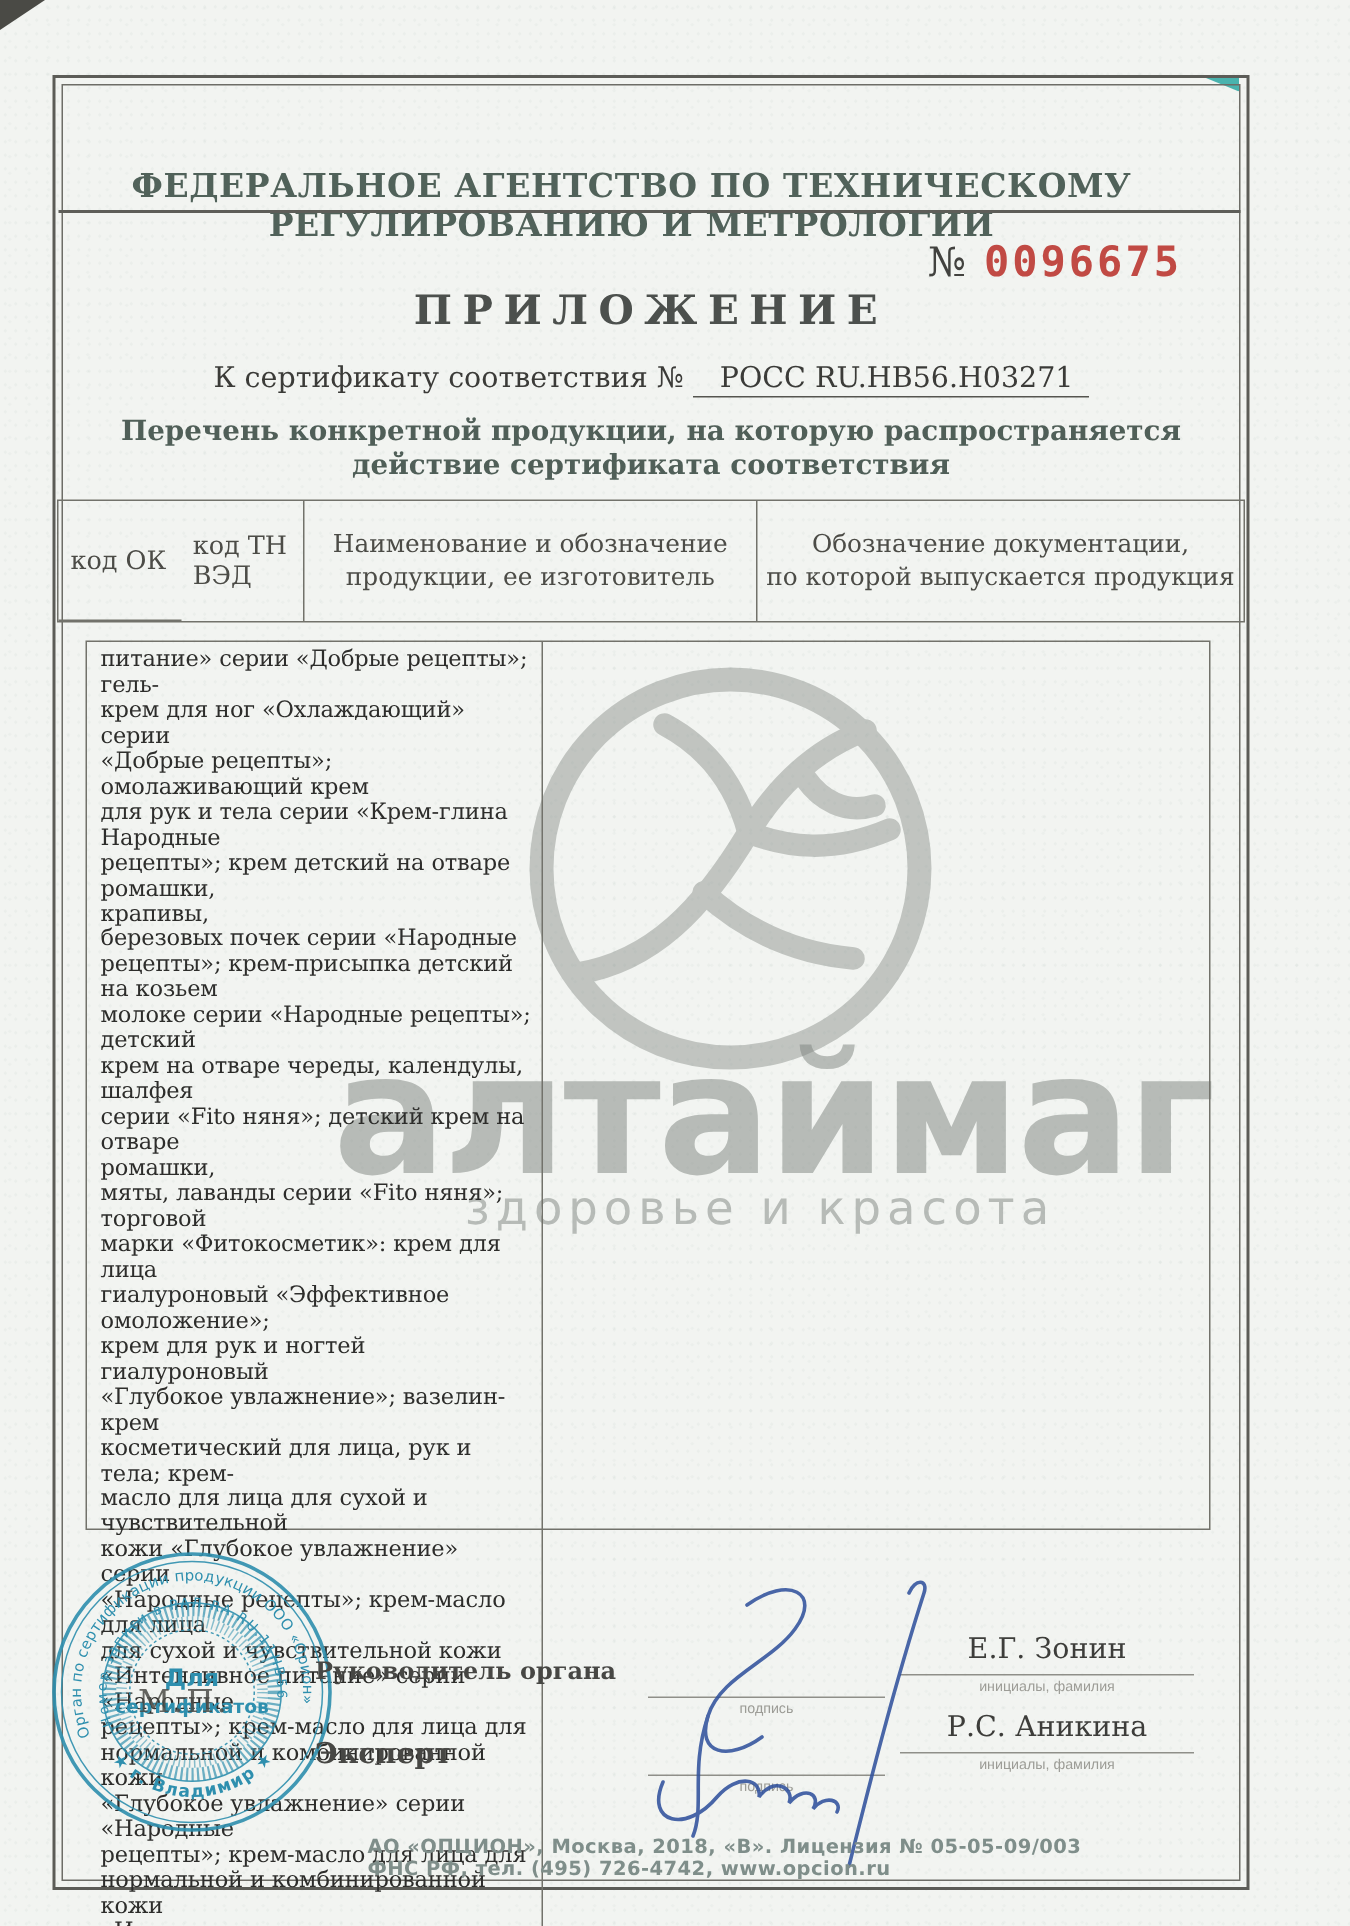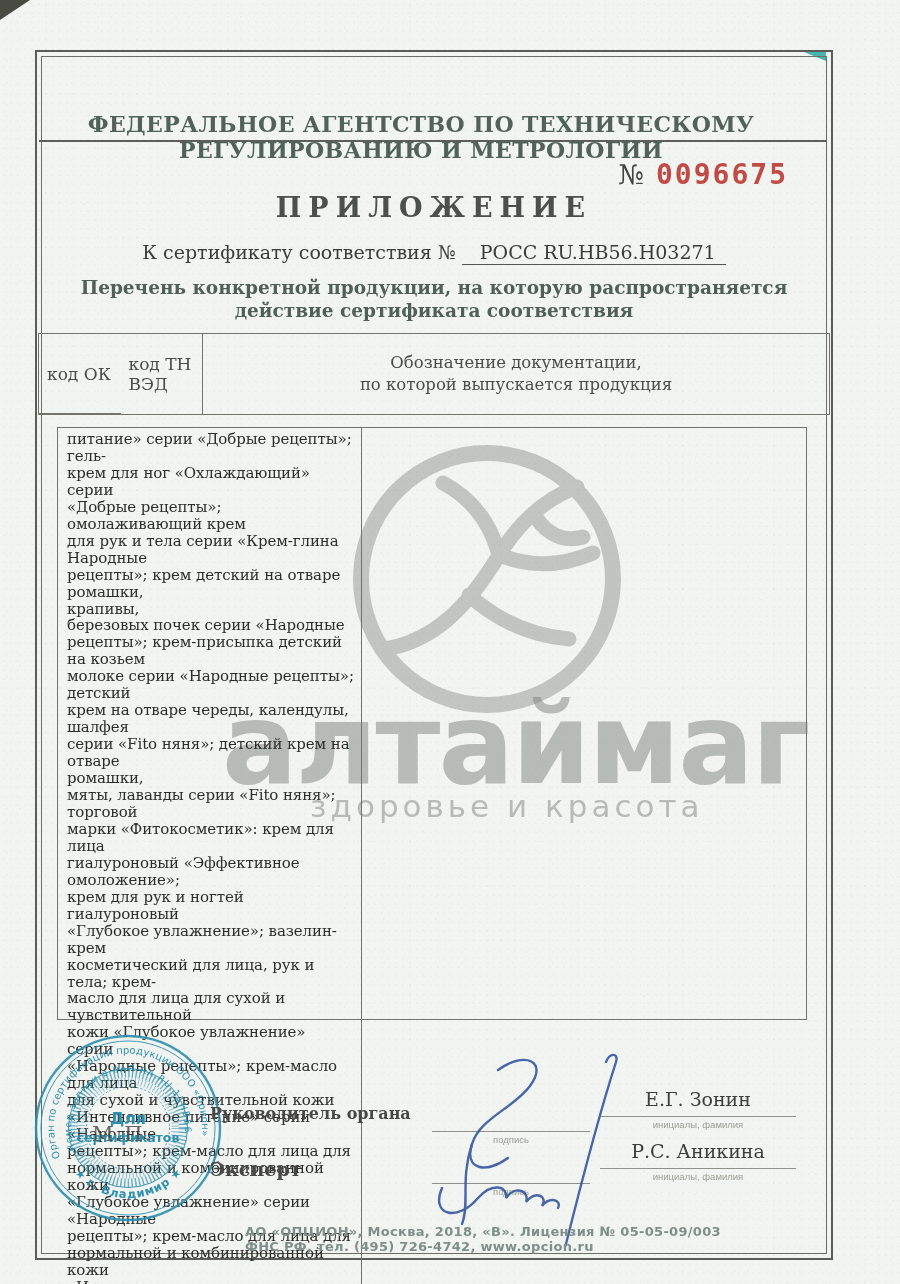--- a/index.html
+++ b/index.html
@@ -117,20 +117,24 @@
 
   <div class="abs subtitle">
     <div>Перечень конкретной продукции,  на которую распространяется</div>
     <div>действие сертификата соответствия</div>
   </div>
 
   <div class="abs htable">
     <div class="c1">
       <div class="cell first">код ОК</div>
       <div class="cell">код ТН ВЭД</div>
+    </div>
+    <div class="c2">
+      <div class="hc">Наименование и обозначение
+продукции, ее изготовитель</div>
     </div>
     <div class="c3">
       <div class="hc">Обозначение документации,
 по которой выпускается продукция</div>
     </div>
   </div>
 
   <div class="abs btable">
     <div class="c1"></div>
     <div class="c2">

